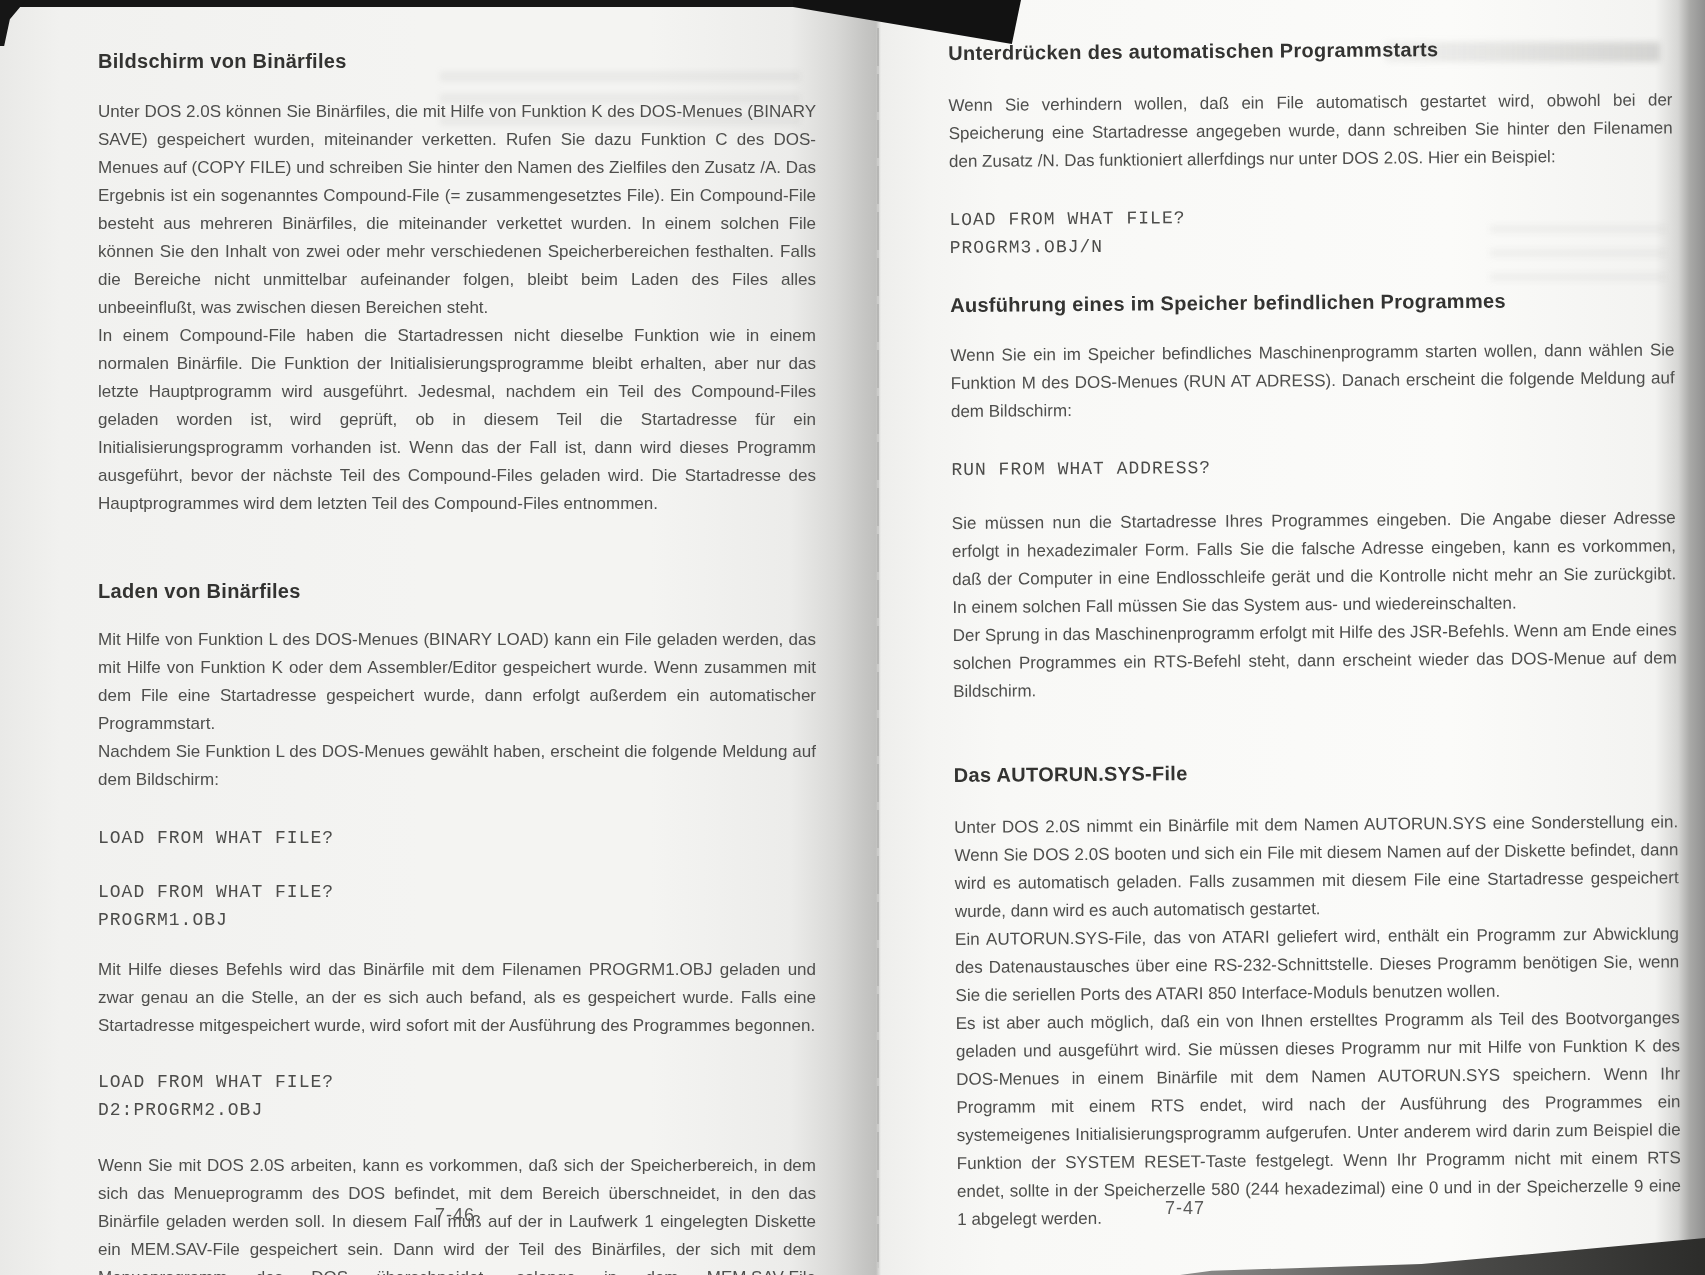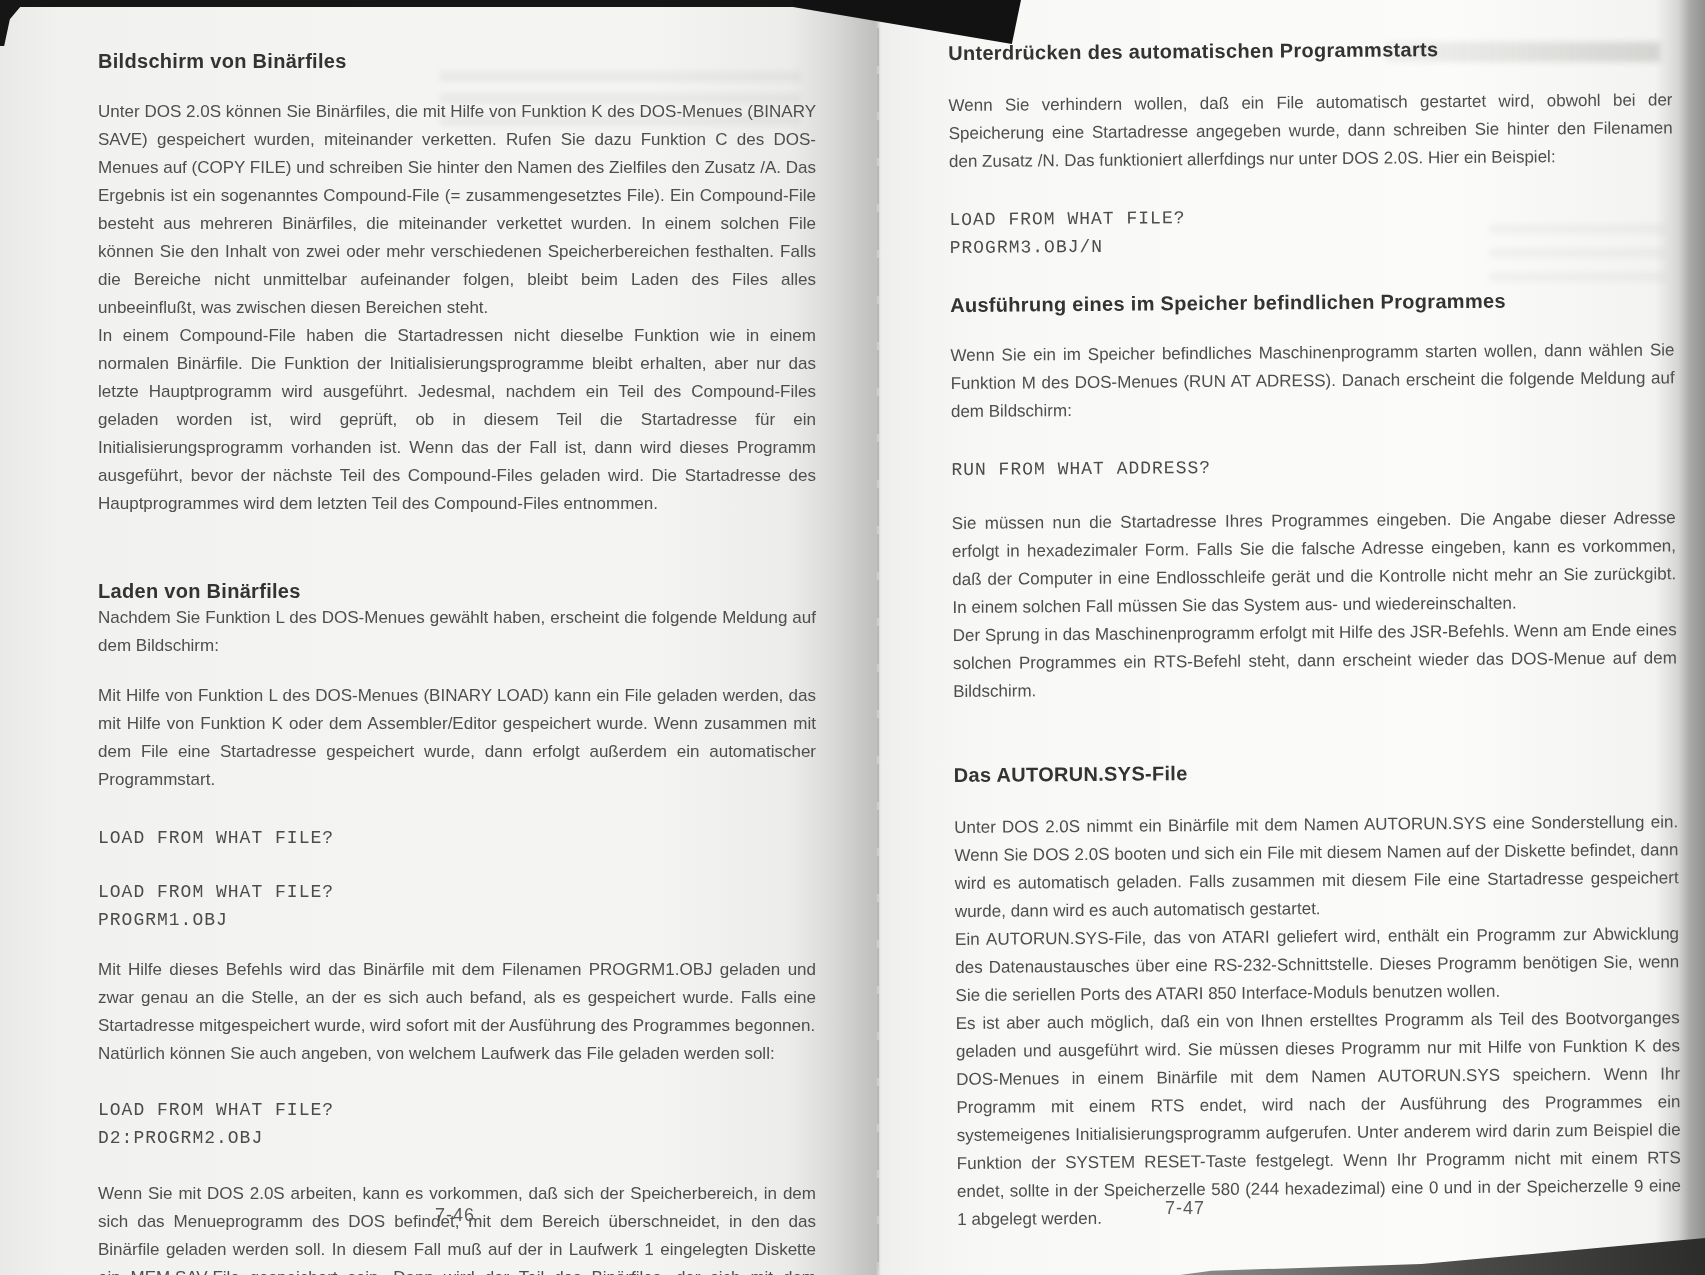--- a/index.html
+++ b/index.html
@@ -65,27 +65,26 @@
   <div class="bottom-wedge"></div>
   <div class="ghost ghost-a"></div>
   <div class="ghost ghost-b"></div>
   <div class="ghost ghost-c"></div>
 
   <div class="page-col" id="left-col">
     <h2 class="hd">Bildschirm von Binärfiles</h2>
     <p class="para mt24">Unter DOS 2.0S können Sie Binärfiles, die mit Hilfe von Funktion K des DOS-Menues (BINARY SAVE) gespeichert wurden, miteinander verketten. Rufen Sie dazu Funktion C des DOS-Menues auf (COPY FILE) und schreiben Sie hinter den Namen des Zielfiles den Zusatz /A. Das Ergebnis ist ein sogenanntes Compound-File (= zusammengesetztes File). Ein Compound-File besteht aus mehreren Binärfiles, die miteinander verkettet wurden. In einem solchen File können Sie den Inhalt von zwei oder mehr verschiedenen Speicherbereichen festhalten. Falls die Bereiche nicht unmittelbar aufeinander folgen, bleibt beim Laden des Files alles unbeeinflußt, was zwischen diesen Bereichen steht.</p>
     <p class="para">In einem Compound-File haben die Startadressen nicht dieselbe Funktion wie in einem normalen Binärfile. Die Funktion der Initialisierungsprogramme bleibt erhalten, aber nur das letzte Hauptprogramm wird ausgeführt. Jedesmal, nachdem ein Teil des Compound-Files geladen worden ist, wird geprüft, ob in diesem Teil die Startadresse für ein Initialisierungsprogramm vorhanden ist. Wenn das der Fall ist, dann wird dieses Programm ausgeführt, bevor der nächste Teil des Compound-Files geladen wird. Die Startadresse des Hauptprogrammes wird dem letzten Teil des Compound-Files entnommen.</p>
     <h2 class="hd mt60">Laden von Binärfiles</h2>
+    <p class="para mt22">Mit Hilfe von Funktion L des DOS-Menues (BINARY LOAD) kann ein File geladen werden, das mit Hilfe von Funktion K oder dem Assembler/Editor gespeichert wurde. Wenn zusammen mit dem File eine Startadresse gespeichert wurde, dann erfolgt außerdem ein automatischer Programmstart.</p>
     <p class="para">Nachdem Sie Funktion L des DOS-Menues gewählt haben, erscheint die folgende Meldung auf dem Bildschirm:</p>
-    <p class="para mt22">Mit Hilfe von Funktion L des DOS-Menues (BINARY LOAD) kann ein File geladen werden, das mit Hilfe von Funktion K oder dem Assembler/Editor gespeichert wurde. Wenn zusammen mit dem File eine Startadresse gespeichert wurde, dann erfolgt außerdem ein automatischer Programmstart.</p>
     <div class="code mt30">LOAD FROM WHAT FILE?</div>
     <div class="code mt26">LOAD FROM WHAT FILE?
 PROGRM1.OBJ</div>
     <p class="para mt22">Mit Hilfe dieses Befehls wird das Binärfile mit dem Filenamen PROGRM1.OBJ geladen und zwar genau an die Stelle, an der es sich auch befand, als es gespeichert wurde. Falls eine Startadresse mitgespeichert wurde, wird sofort mit der Ausführung des Programmes begonnen.</p>
-    <p class="para">Natürlich können Sie auch angeben, von welchem Laufwerk das File geladen werden soll:</p>
     <div class="code mt28">LOAD FROM WHAT FILE?
 D2:PROGRM2.OBJ</div>
     <p class="para mt28">Wenn Sie mit DOS 2.0S arbeiten, kann es vorkommen, daß sich der Speicherbereich, in dem sich das Menueprogramm des DOS befindet, mit dem Bereich überschneidet, in den das Binärfile geladen werden soll. In diesem Fall muß auf der in Laufwerk 1 eingelegten Diskette ein MEM.SAV-File gespeichert sein. Dann wird der Teil des Binärfiles, der sich mit dem Menueprogramm des DOS überschneidet, solange in dem MEM.SAV-File zwischengespeichert, bis das Binärfile ausgeführt wird. Wenn kein MEM.SAV-File gefunden werden kann, dann erscheint die Fehlermeldung NEED MEM.SAV TO LOAD THIS FILE (= MEM.SAV-File wird zum Laden dieses Files benötigt) auf dem Bildschirm.</p>
   </div>
   <div class="page-num" id="pn-left">7-46</div>
 
   <div class="page-col" id="right-col">
     <h2 class="hd">Unterdrücken des automatischen Programmstarts</h2>
     <p class="para mt26">Wenn Sie verhindern wollen, daß ein File automatisch gestartet wird, obwohl bei der Speicherung eine Startadresse angegeben wurde, dann schreiben Sie hinter den Filenamen den Zusatz /N. Das funktioniert allerfdings nur unter DOS 2.0S. Hier ein Beispiel:</p>
     <div class="code mt30">LOAD FROM WHAT FILE?

